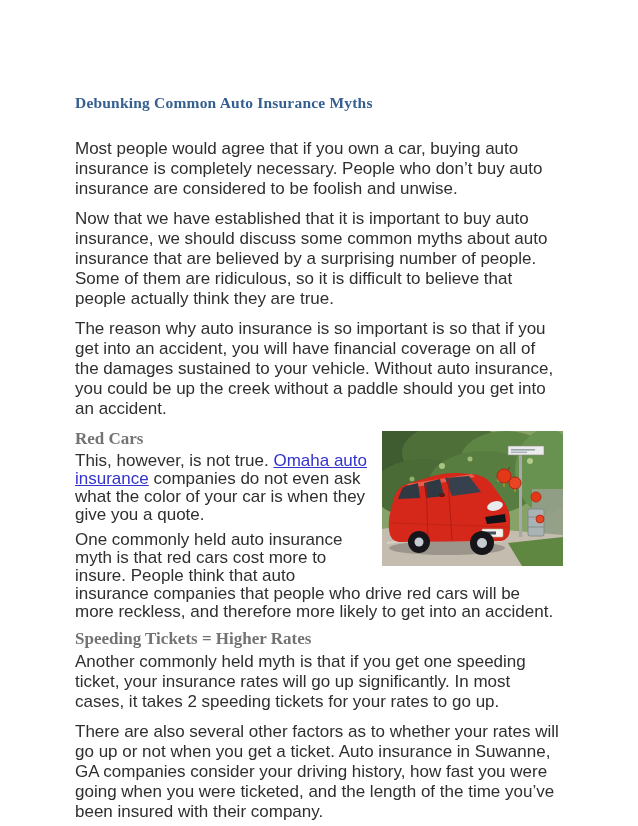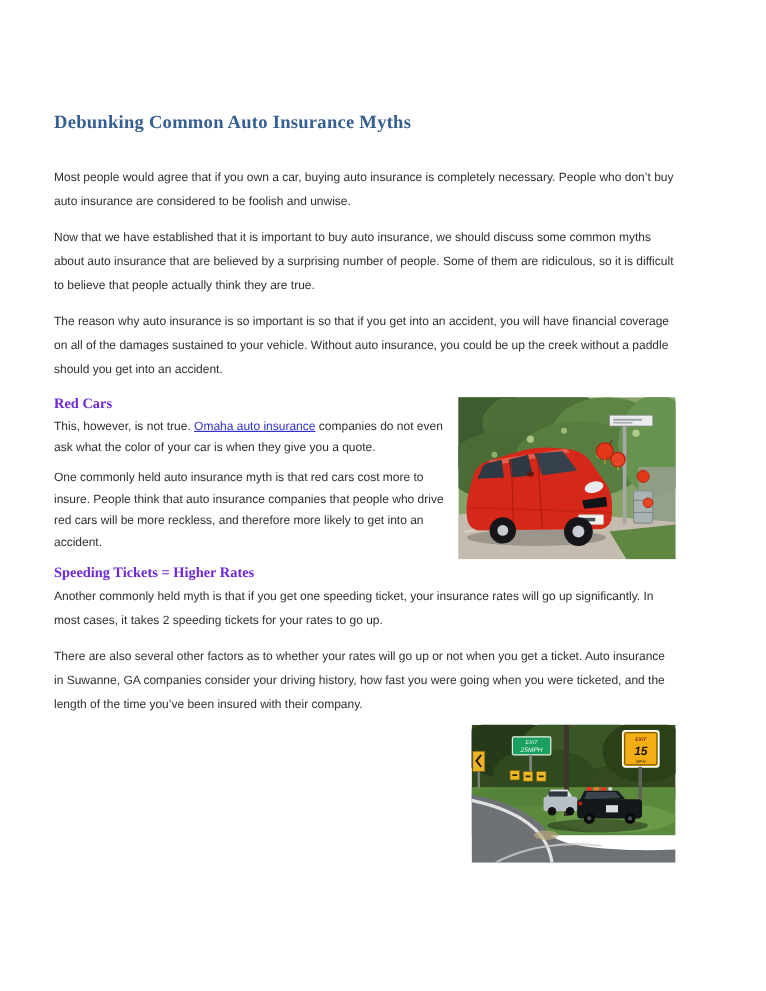--- a/index.html
+++ b/index.html
@@ -1,41 +1,41 @@
 <!DOCTYPE html>
 <html><head>
 <meta charset="utf-8">
 <style>
   html,body{margin:0;padding:0;background:#ffffff;}
   .page{
     position:relative;
     width:638px;height:826px;
     box-sizing:border-box;
-    padding:94px 75px 0 45px;
+    padding:94px 75px 0 75px;
     background:#ffffff;
     font-family:"Liberation Sans",sans-serif;
     color:#2f2f2f;
     overflow:hidden;
   }
   h1.doc-title{
     font-family:"Liberation Serif",serif;
     font-weight:bold;
     font-size:15.5px;
     letter-spacing:.2px;
     color:#365F91;
     margin:0 0 27px 0;
   }
   h2.sec-title{
     font-family:"Liberation Serif",serif;
     font-weight:bold;
-    font-size:12px;
-    color:#6d28d9;
+    font-size:17px;
+    color:#737373;
     margin:0 0 3px 0;
   }
-  p{font-size:10px;line-height:20px;margin:0 0 10px 0;}
+  p{font-size:17px;line-height:20px;margin:0 0 10px 0;}
   .wrap p{line-height:18px;margin:0 0 7px 0;}
   a.doclink{color:#3333CC;text-decoration:underline;cursor:pointer;}
   .photo{float:right;display:block;}
   .photo-red{width:181px;height:135px;margin:2px 0 6px 12px;}
   .photo-police{width:170px;height:115px;margin:-4px 0 6px 14px;}
   .clearp{clear:both;padding-top:12px;margin-bottom:10px;}
   .sec-speeding h2{margin-top:8px;}
   .sec-cheaper{font-style:italic;}
   svg{display:block;}
 </style>

